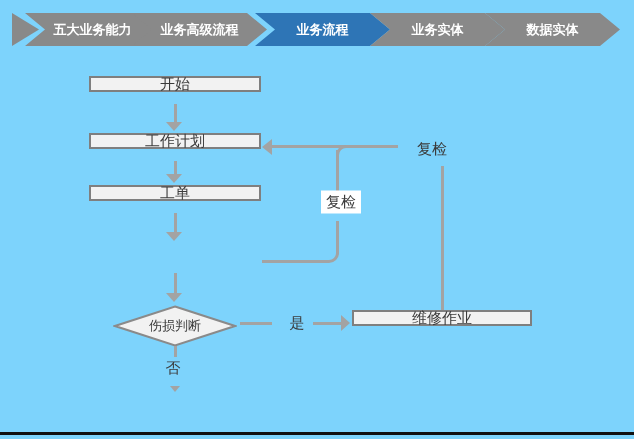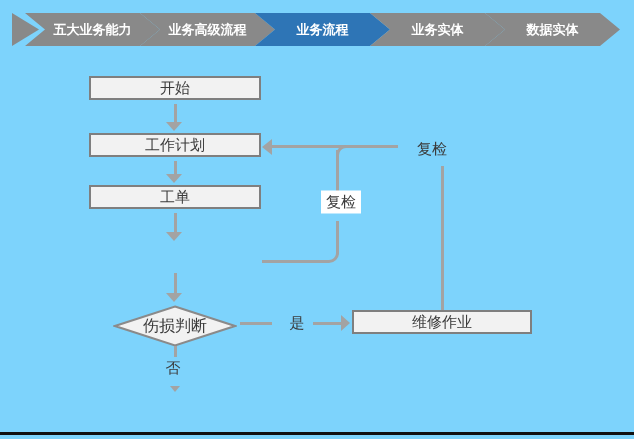--- a/index.html
+++ b/index.html
@@ -19,30 +19,30 @@
     clip-path:polygon(0 0,calc(100% - 20px) 0,100% 50%,calc(100% - 20px) 100%,0 100%,20px 50%);
     color:#ffffff;font-size:13px;font-weight:bold;
     display:flex;align-items:center;justify-content:center;
     padding:0 20px;box-sizing:border-box;cursor:pointer;
     white-space:nowrap;
   }
   .chev.active{background:#2e75b6;}
 
   
   .node{
-    position:absolute;width:172px;height:24px;background:#f2f2f2;border:2px solid #7f7f7f;
+    position:absolute;width:172px;height:16px;background:#f2f2f2;border:2px solid #7f7f7f;
     box-sizing:border-box;display:flex;align-items:center;justify-content:center;
     font-size:15px;color:#3b3b3b;white-space:nowrap;
   }
   .node.repair{width:180px;}
 
   .diamond-svg{position:absolute;left:113px;top:305px;}
   .diamond-label{
     position:absolute;left:175px;top:326px;transform:translate(-50%,-50%);
-    font-size:16px;color:#3b3b3b;white-space:nowrap;font-family:Liberation Mono, monospace;
+    font-size:13px;color:#3b3b3b;white-space:nowrap;font-family:Liberation Mono, monospace;
   }
 
   
   .vline{position:absolute;width:3px;background:#a3a3a3;}
   .hline{position:absolute;height:3px;background:#a3a3a3;}
   .ah-down{ 
     position:absolute;width:0;height:0;
     border-left:8px solid transparent;border-right:8px solid transparent;
     border-top:9px solid #a3a3a3;
   }
@@ -81,21 +81,21 @@
 </head>
 <body>
 
 <div class="canvas">
 
   <div>
     <div class="crumb-tri"></div>
     <div class="chev" style="left:25px">
       <span>五大业务能力</span>
     </div>
-    <div class="chev" style="left:140px">
+    <div class="chev" style="left:132px">
       <span>业务高级流程</span>
     </div>
     <div class="chev active" style="left:255px">
       <span>业务流程</span>
     </div>
     <div class="chev" style="left:370px">
       <span>业务实体</span>
     </div>
     <div class="chev" style="left:485px">
       <span>数据实体</span>

